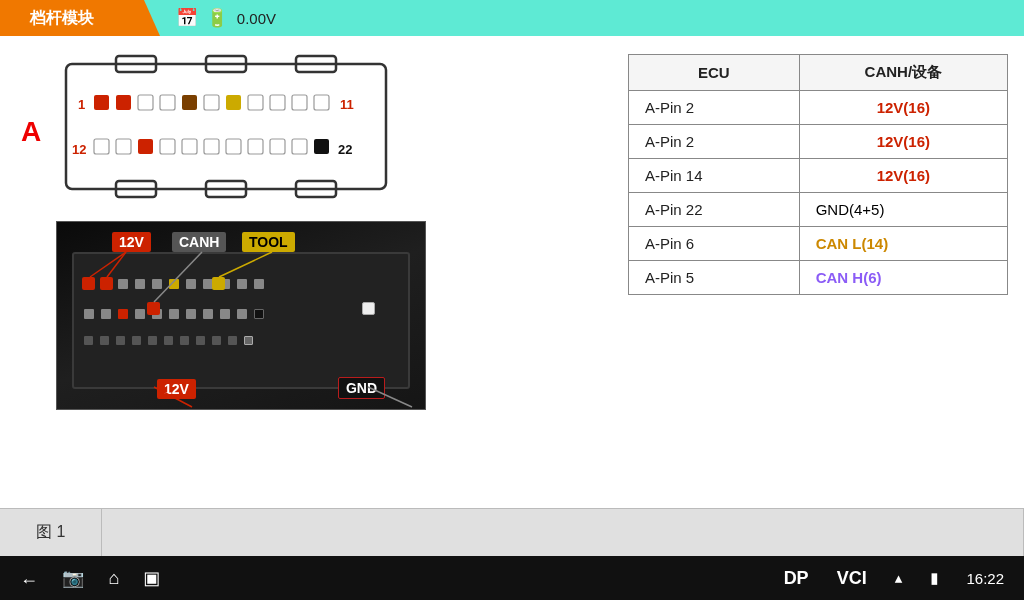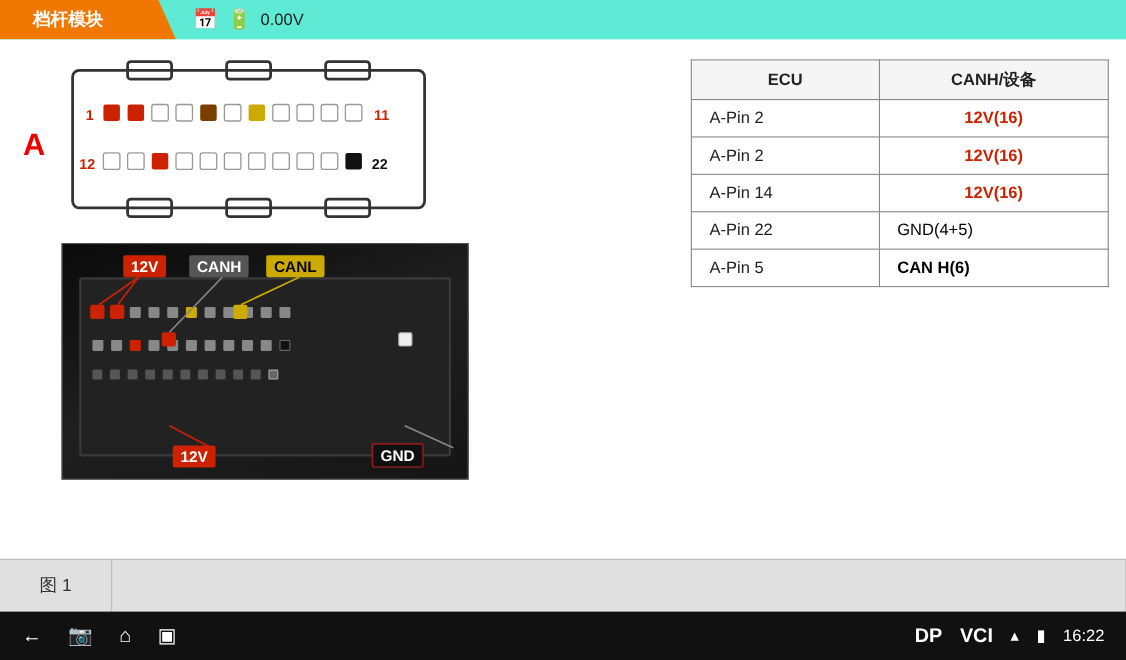--- a/index.html
+++ b/index.html
@@ -89,21 +89,21 @@
     }
     .connector-svg {
       width: 340px;
       height: 145px;
     }
 
     
     .photo-area {
       position: relative;
       width: 370px;
-      height: 215px;
+      height: 189px;
       background: #1a1a1a;
       border: 1px solid #555;
       margin-left: 40px;
       margin-top: 12px;
       overflow: hidden;
     }
 
     
     .photo-label {
       position: absolute;
@@ -138,21 +138,21 @@
     .info-table th {
       font-weight: bold;
       color: #222;
       background: #f5f5f5;
     }
     .info-table td:first-child {
       color: #222;
     }
     .red-text { color: #cc2200; font-weight: bold; text-align: center; }
     .orange-text { color: #cc8800; font-weight: bold; }
-    .brown-text { color: #000000; font-weight: bold; }
+    .brown-text { color: #8b5cf6; font-weight: bold; }
 
     
     .tab-bar {
       height: 48px;
       background: #e0e0e0;
       border-top: 1px solid #bbb;
       display: flex;
       align-items: stretch;
     }
     .tab-item {
@@ -187,21 +187,21 @@
     }
     .sys-btn {
       color: #fff;
       font-size: 18px;
       cursor: pointer;
     }
     .sys-spacer { flex: 1; }
     .sys-right {
       display: flex;
       align-items: center;
-      gap: 16px;
+      gap: 28px;
       color: #fff;
       font-size: 15px;
     }
     .sys-dp { font-size: 18px; font-weight: bold; }
     .sys-vci { font-size: 18px; font-weight: bold; }
   </style>
 </head>
 <body>
 
 <div class="top-bar">
@@ -328,21 +328,21 @@
       </div>
 
       <div style="position:absolute;top:55px;left:25px;width:13px;height:13px;background:#cc2200;border-radius:2px;"></div>
       <div style="position:absolute;top:55px;left:43px;width:13px;height:13px;background:#cc2200;border-radius:2px;"></div>
       <div style="position:absolute;top:80px;left:90px;width:13px;height:13px;background:#cc2200;border-radius:2px;"></div>
       <div style="position:absolute;top:55px;left:155px;width:13px;height:13px;background:#ccaa00;border-radius:2px;"></div>
       <div style="position:absolute;top:80px;left:305px;width:13px;height:13px;background:#eee;border:1px solid #aaa;border-radius:2px;"></div>
 
       <div class="photo-label label-12v-1">12V</div>
       <div class="photo-label label-canh">CANH</div>
-      <div class="photo-label label-canl">CANL</div>
+      <div class="photo-label label-canl">TOOL</div>
       <div class="photo-label label-12v-2">12V</div>
       <div class="photo-label label-gnd">GND</div>
 
       <svg style="position:absolute;top:0;left:0;width:100%;height:100%;pointer-events:none;">
 
         <line x1="69" y1="30" x2="33" y2="55" stroke="#cc2200" stroke-width="1.5"></line>
         <line x1="69" y1="30" x2="50" y2="55" stroke="#cc2200" stroke-width="1.5"></line>
 
         <line x1="145" y1="30" x2="97" y2="80" stroke="#888" stroke-width="1.5"></line>
 
@@ -374,20 +374,24 @@
           </tr>
           <tr>
             <td>A-Pin 14</td>
             <td class="red-text">12V(16)</td>
           </tr>
           <tr>
             <td>A-Pin 22</td>
             <td>GND(4+5)</td>
           </tr>
           <tr>
+            <td>A-Pin 6</td>
+            <td class="orange-text">CAN L(14)</td>
+          </tr>
+          <tr>
             <td>A-Pin 5</td>
             <td class="brown-text">CAN H(6)</td>
           </tr>
         </tbody>
     </table>
   </div>
 
 </div>
 
 <div class="tab-bar">

